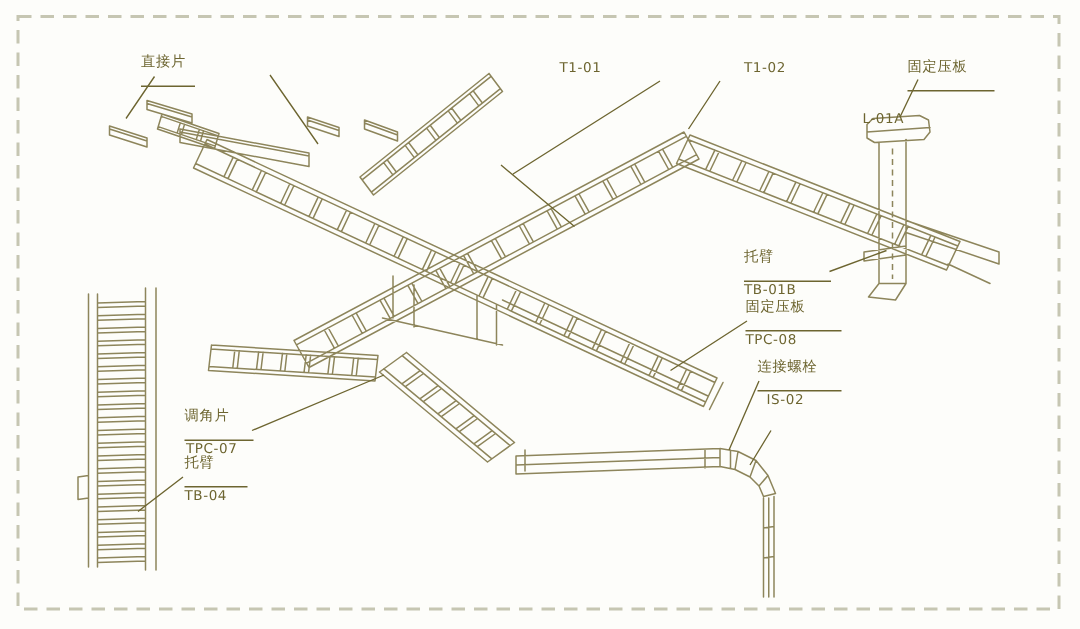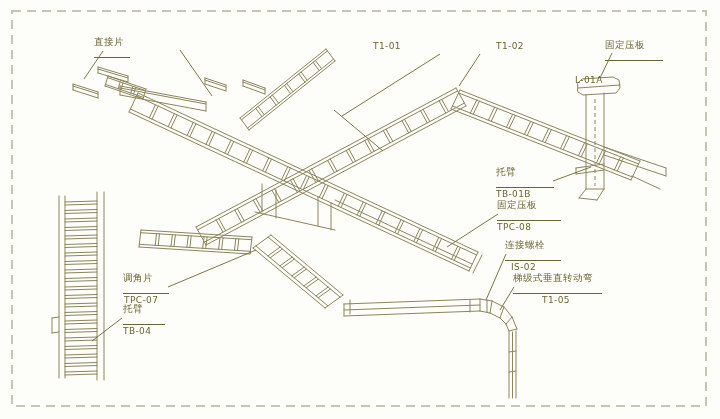--- a/index.html
+++ b/index.html
@@ -62,24 +62,20 @@
     <span class="zh">固定压板</span>
     <span class="code">TPC-08</span>
   </div>
 
 
   <div class="label" style="left:505px;top:240px;width:56px">
     <span class="zh">连接螺栓</span>
     <span class="code" style="padding-left:6px">IS-02</span>
   </div>
 
-  <div class="label" style="left:513px;top:273px;width:89px">
-    <span class="zh">梯级式垂直转动弯</span>
-    <span class="code" style="padding-left:29px">T1-05</span>
-  </div>
 
   <div class="label" style="left:123px;top:273px;width:46px">
     <span class="zh">调角片</span>
     <span class="code" style="padding-left:1px">TPC-07</span>
   </div>
 
   <div class="label" style="left:123px;top:304px;width:42px">
     <span class="zh">托臂</span>
     <span class="code">TB-04</span>
   </div>

